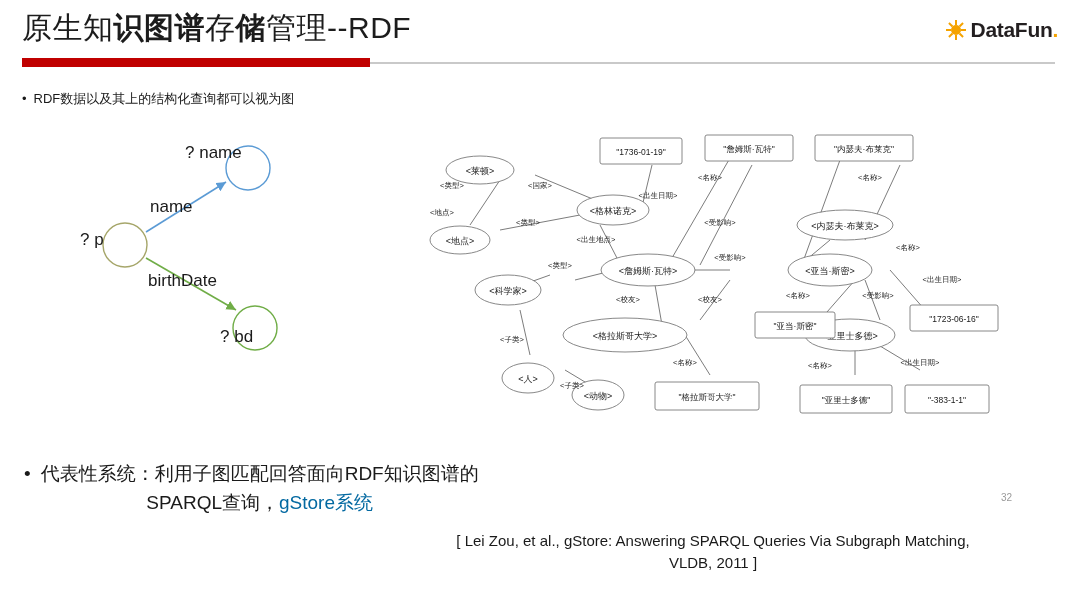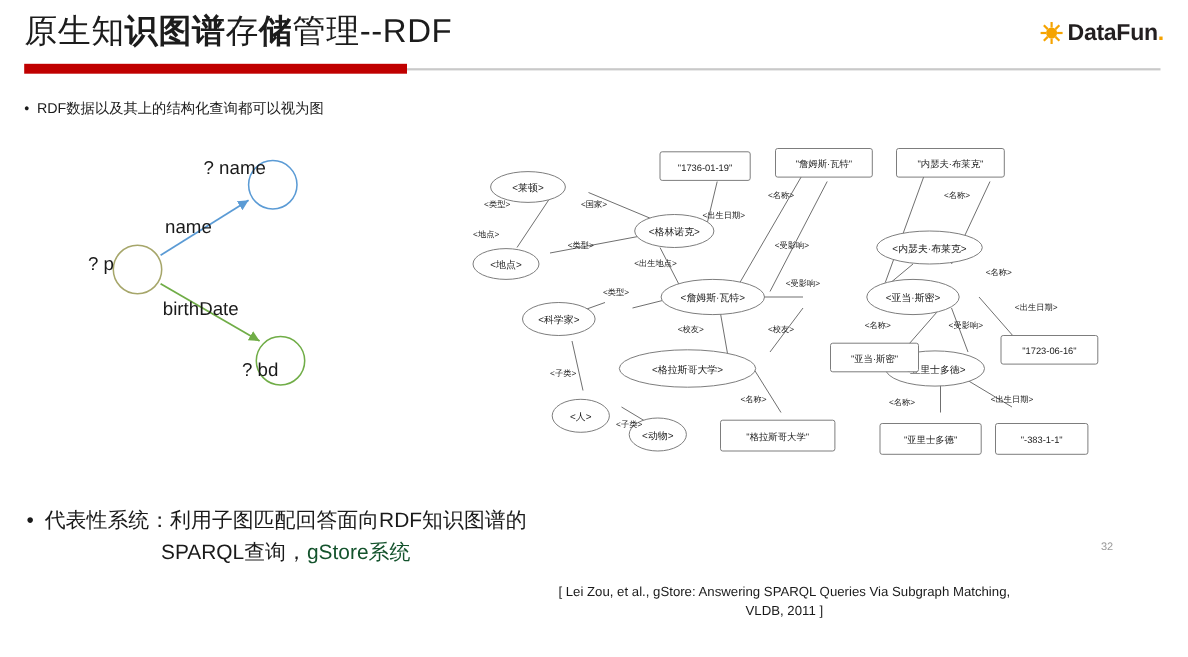--- a/index.html
+++ b/index.html
@@ -109,36 +109,36 @@
     left: 24px;
     top: 460px;
     font-size: 19px;
     color: #1a1a1a;
     display: flex;
     gap: 10px;
     align-items: baseline;
   }
   .bullet-2 .dot { font-size: 19px; }
   .bullet-2 .body { line-height: 1.5; }
-  .red-inline { color: #14532d; }
+  .red-inline { color: #0369a1; }
   
   .callout {
     position: absolute;
     left: 50px;
     top: 366px;
     font-size: 28px;
     color: #c00000;
     line-height: 1.45;
   }
   
   .citation {
     position: absolute;
     left: 348px;
     top: 530px;
-    font-size: 12px;
+    font-size: 15px;
     color: #1a1a1a;
     line-height: 1.45;
     width: 730px;
   }
   .page-number {
     position: absolute;
     right: 68px;
     bottom: 10px;
     font-size: 10px;
     color: #9a9a9a;

